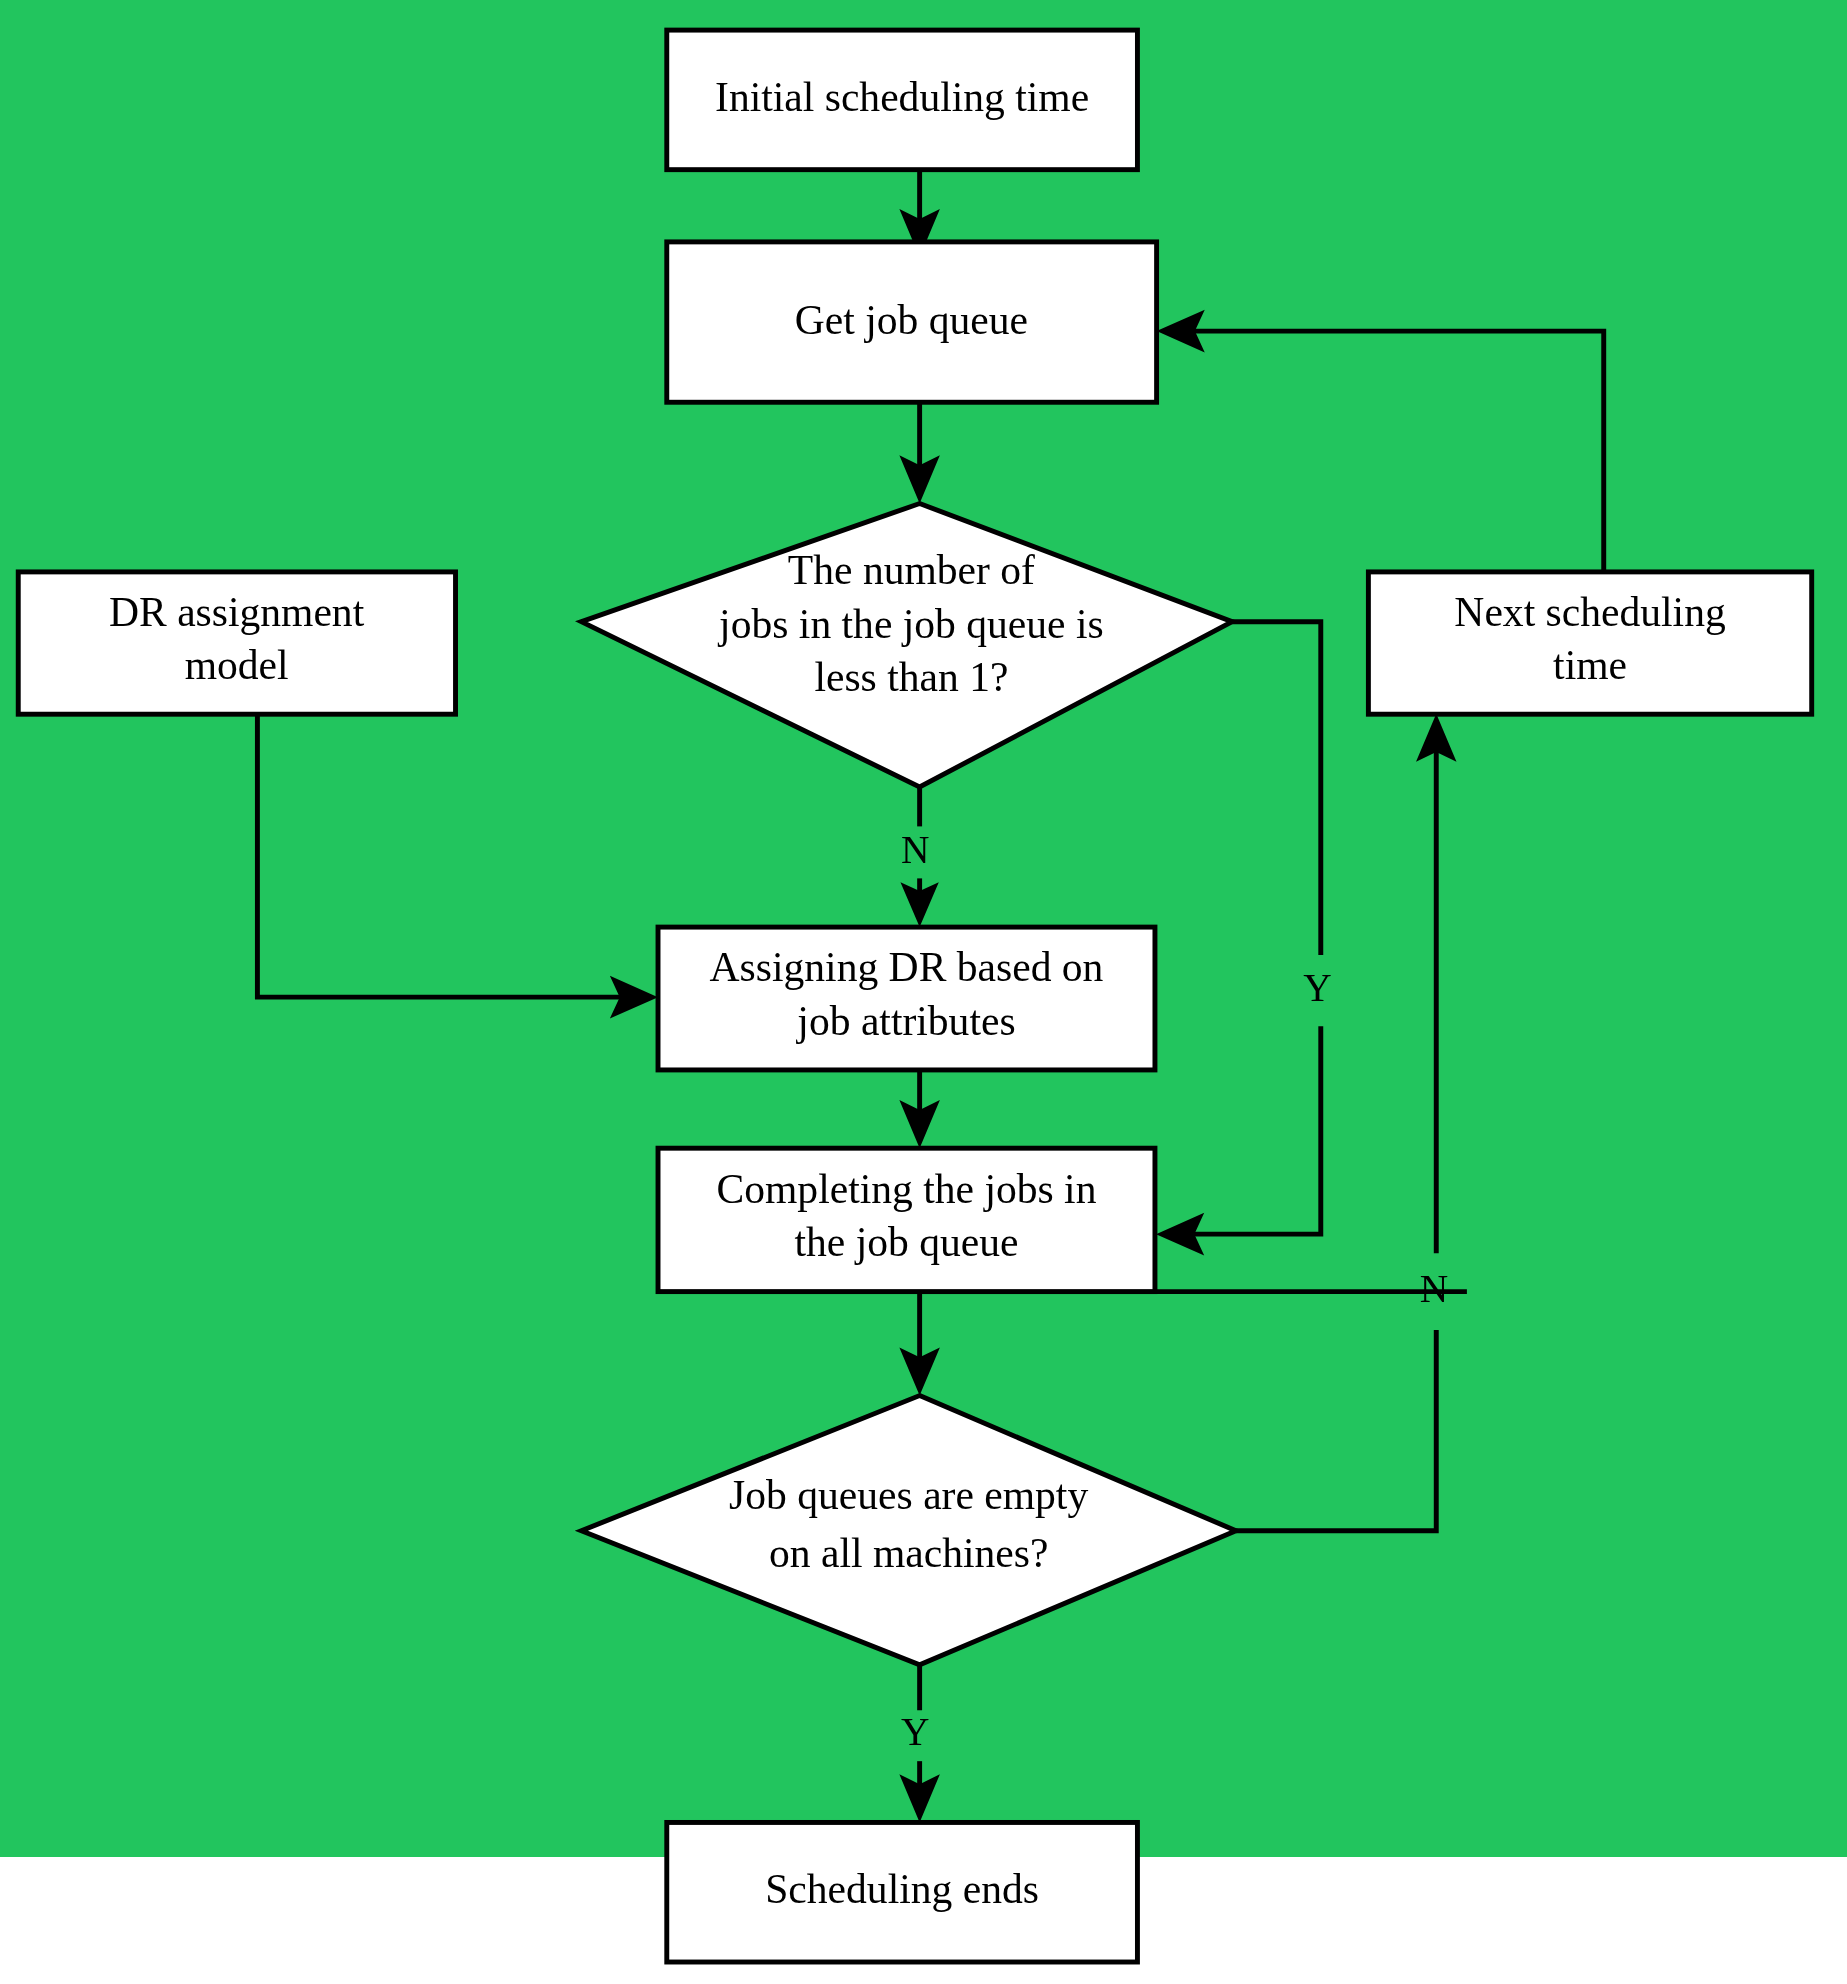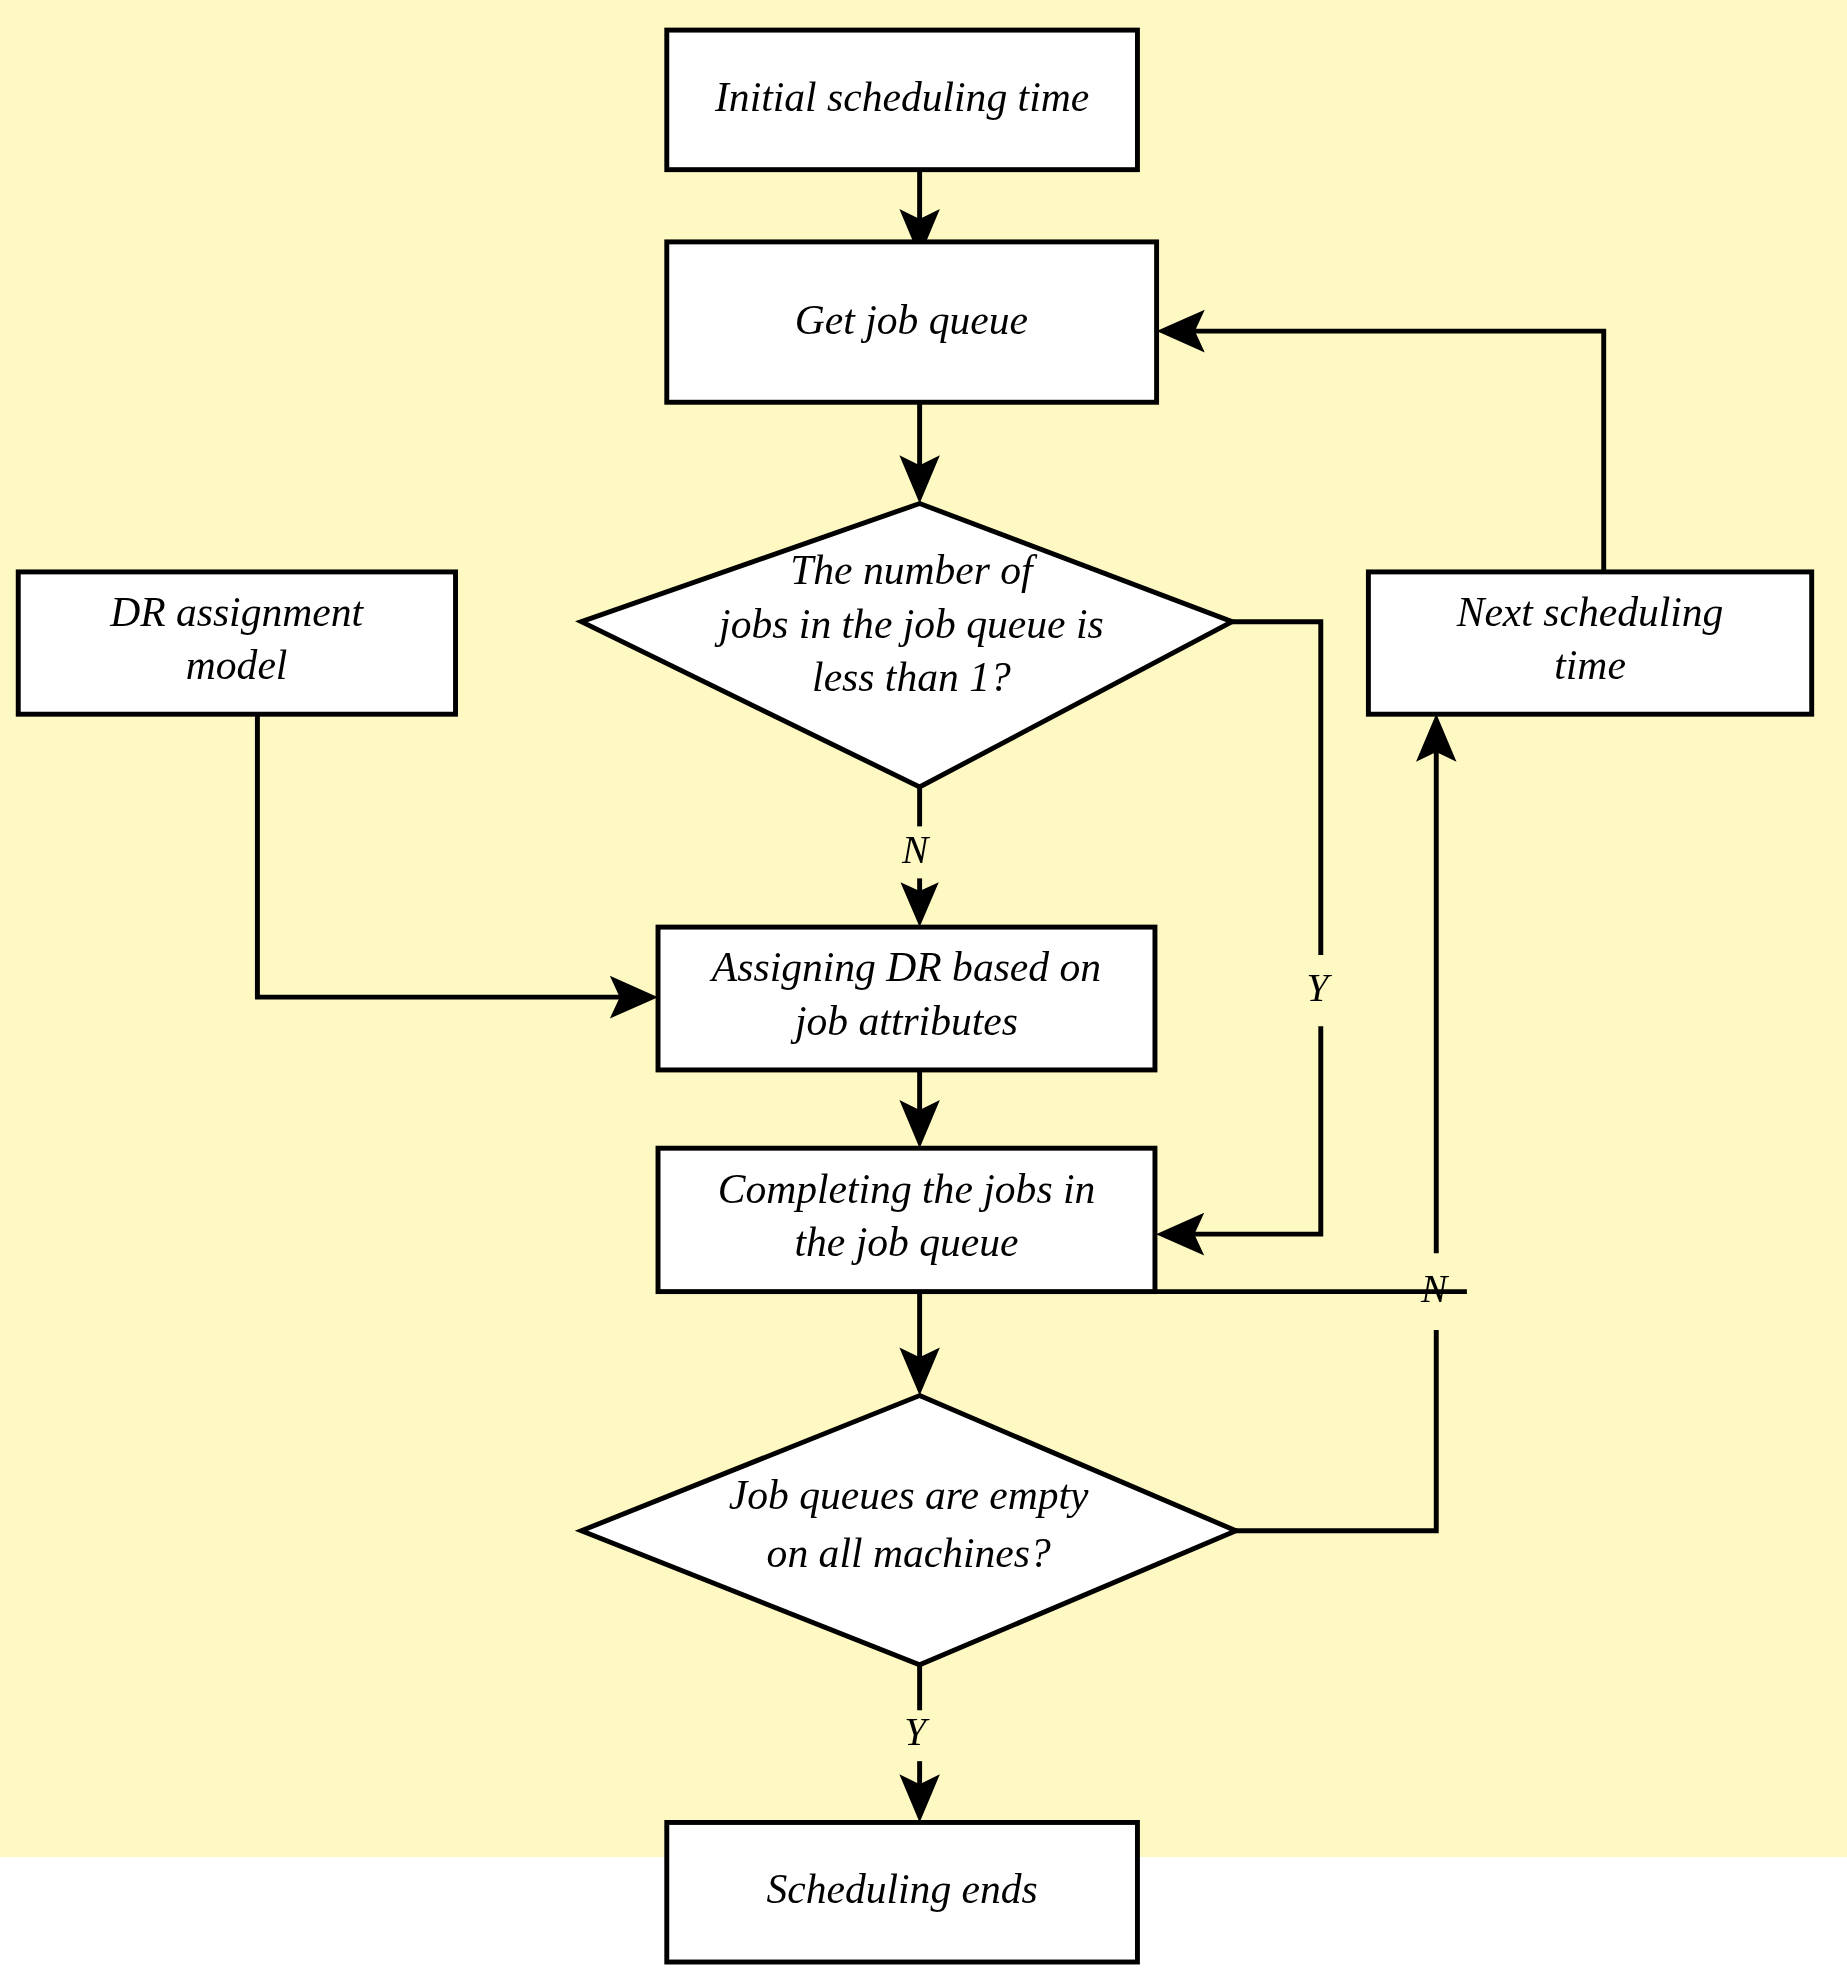--- a/index.html
+++ b/index.html
@@ -10,22 +10,21 @@
   body {
     width: 1848px;
     height: 1985px;
     font-family: "Liberation Serif", "DejaVu Serif", serif;
     overflow: hidden;
   }
   #flowchart-root {
     position: relative;
     width: 1848px;
     height: 1857px;
-    background: #fef9c3;
-    font-style: italic;
+    background: #22c55e;
   }
   svg.flow-canvas {
     position: absolute;
     top: 0;
     left: 0;
     width: 1848px;
     height: 1985px;
     display: block;
   }
   .node-shape {

